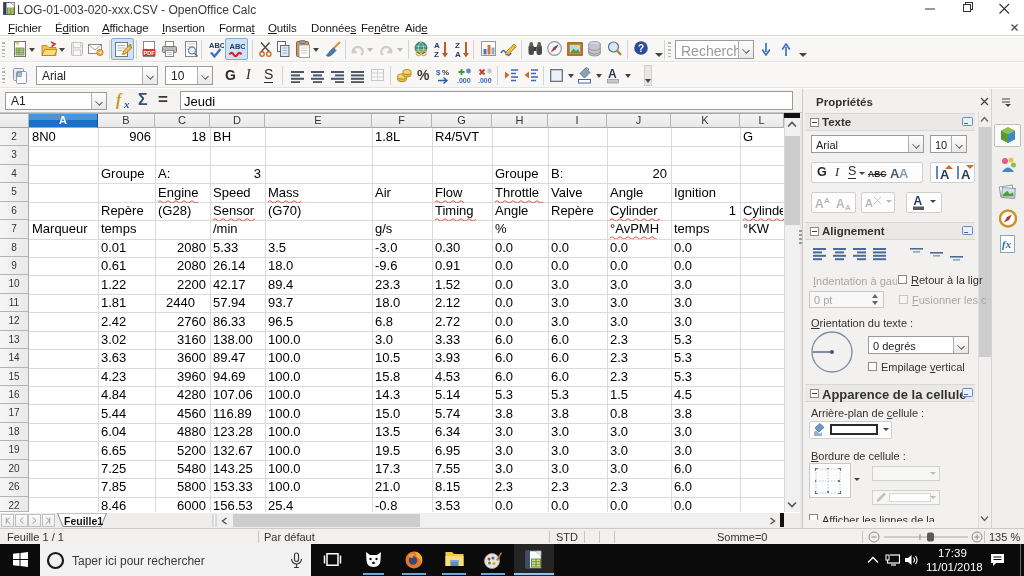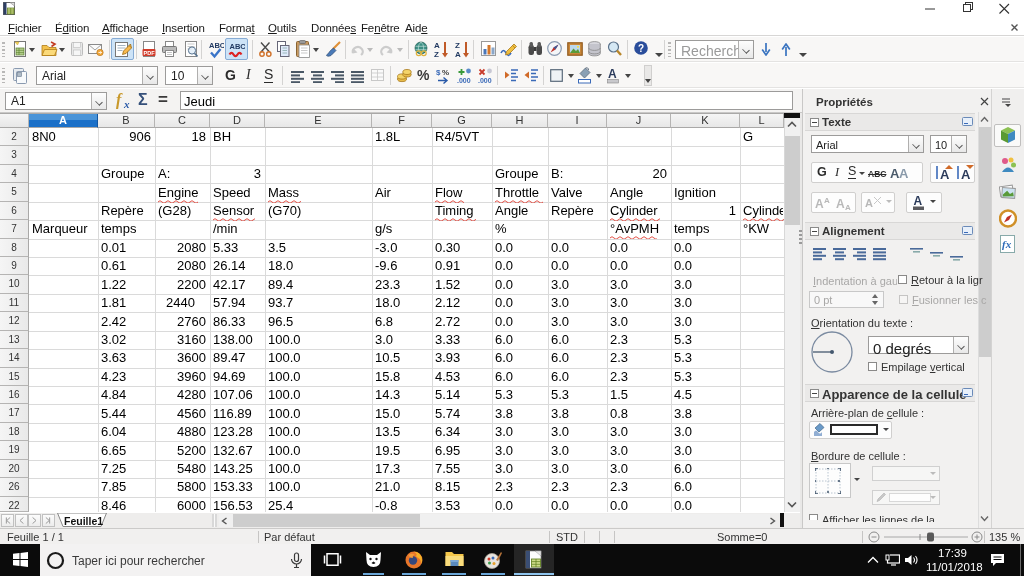--- a/index.html
+++ b/index.html
@@ -60,20 +60,21 @@
 </style></head><body>
 
 <div id="titlebar">
 <svg class="ab" style="left:3px;top:2px" width="12" height="13" viewBox="0 0 12 13">
 <rect x="0.5" y="0.5" width="11" height="12" fill="#fff" stroke="#666"></rect>
 <rect x="0.5" y="0.5" width="3" height="12" fill="#2d3f63"></rect>
 <path d="M11.5 0.5 L7 0.5 L11.5 4Z" fill="#ddd" stroke="#888" stroke-width=".6"></path>
 <rect x="4.5" y="6" width="6.5" height="6" fill="#cddb8a" stroke="#5a7a1a" stroke-width=".7"></rect>
 <path d="M4.5 8h6.5M4.5 10h6.5M7.7 6v6" stroke="#5a7a1a" stroke-width=".6"></path>
     </svg>
+<div id="title">LOG-01-003-020-xxx.CSV - OpenOffice Calc</div>
 <svg class="ab" style="left:920px;top:0" width="104" height="18" viewBox="0 0 104 18">
       <path d="M5 9h10" stroke="#333" stroke-width="1"></path>
       <rect x="43.5" y="4.5" width="7" height="7" fill="none" stroke="#333"></rect>
       <rect x="45.5" y="2.5" width="7" height="7" fill="none" stroke="#333"></rect>
       <rect x="44" y="5" width="6" height="6" fill="#fff"></rect>
       <path d="M79.5 4l9.5 9.5M89 4l-9.5 9.5" stroke="#333" stroke-width="1.1"></path>
     </svg>
 </div>
 <div id="menubar">
 <div class="mi" style="left:8px"><u>F</u>ichier</div>
@@ -854,21 +855,21 @@
     <path d="M5 1 L8 5 H2Z M5 12 L8 8 H2Z" fill="#666"></path>
   </svg>
 <div class="cbx gray" style="left:899px;top:295px"></div>
 <div class="sbtxt gray" style="left:912px;top:294px"><u>F</u>usionner les c</div>
 <div class="sbtxt" style="left:811px;top:317px"><u>O</u>rientation du texte :</div>
 <svg class="ab" style="left:810px;top:330px" width="44" height="44" viewBox="0 0 44 44">
     <circle cx="22" cy="22" r="20" fill="none" stroke="#7a8aa0" stroke-width="1.3"></circle>
     <path d="M22 22 H3" stroke="#44586e" stroke-width="1.3"></path>
     <circle cx="22" cy="22" r="2" fill="#44586e"></circle>
   </svg>
-<div class="combo" style="left:868px;top:336px;width:101px;height:18px;font-size:15px">
+<div class="combo" style="left:868px;top:336px;width:101px;height:18px;font-size:11px">
     <span style="position:absolute;left:4px;top:2.5px">0 degrés</span>
     <span class="cbtn"></span>
   </div>
 <div class="cbx" style="left:868px;top:362px"></div>
 <div class="sbtxt" style="left:881px;top:361px">Empilage <u>v</u>ertical</div>
 <div class="sechdr" style="left:805px;top:384px;width:170px"></div>
 <svg class="ab" style="left:810px;top:389px" width="9" height="9" viewBox="0 0 9 9">
     <rect x="0.5" y="0.5" width="8" height="8" fill="#fff" stroke="#8a8a8a"></rect>
     <path d="M2 4.5h5" stroke="#444"></path>
   </svg>

